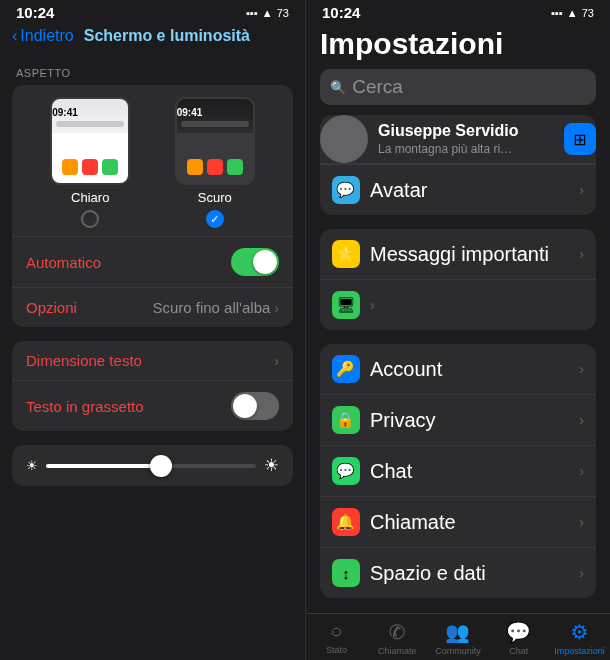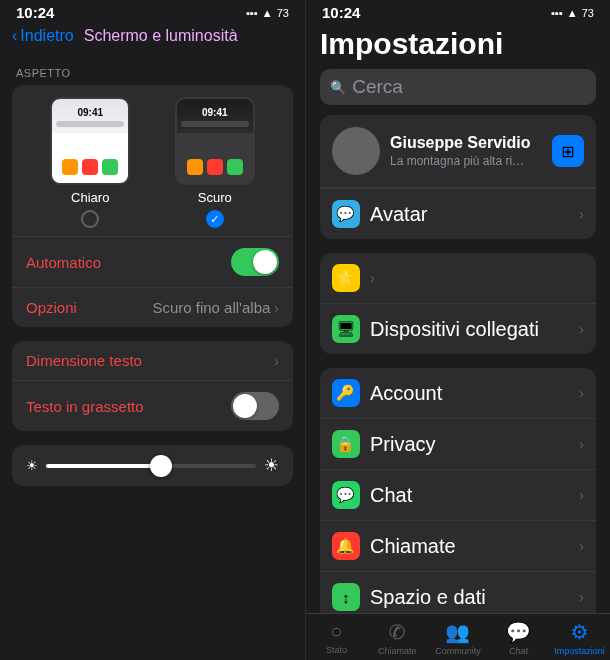--- a/index.html
+++ b/index.html
@@ -51,22 +51,22 @@
     .back-btn {
       color: #007aff;
       font-size: 16px;
       display: flex;
       align-items: center;
       gap: 3px;
       cursor: pointer;
     }
     .nav-title {
       font-size: 16px;
-      font-weight: 400;
-      color: #f0abfc;
+      font-weight: 700;
+      color: #7dd3fc;
       margin-left: 10px;
     }
 
     .left-content {
       flex: 1;
       overflow-y: auto;
       padding: 0 0 10px;
       scrollbar-width: none;
     }
     .left-content::-webkit-scrollbar { display: none; }
@@ -109,21 +109,21 @@
     .thumb-light {
       background: linear-gradient(180deg, #e5e5ea 0%, #f2f2f7 40%, #fff 40%);
     }
     .thumb-dark {
       background: linear-gradient(180deg, #1c1c1e 0%, #2c2c2e 40%, #3a3a3c 40%);
     }
     .thumb-time {
       position: absolute;
       top: 8px;
       left: 0; right: 0;
-      text-align: center;
+      text-align: left;
       font-size: 10px;
       font-weight: 700;
     }
     .thumb-light .thumb-time { color: #000; }
     .thumb-dark .thumb-time { color: #fff; }
     .thumb-bar {
       position: absolute;
       top: 22px;
       left: 4px; right: 4px;
       height: 6px;
@@ -302,21 +302,21 @@
 
     .profile-card {
       background: #2c2c2e;
       border-radius: 12px;
       margin: 0 14px 14px;
       overflow: hidden;
     }
     .profile-row {
       display: flex;
       align-items: center;
-      padding: 12px;
+      padding: 0;
       gap: 10px;
       border-bottom: 0.5px solid #3a3a3c;
     }
     .avatar-placeholder {
       width: 48px; height: 48px;
       border-radius: 50%;
       background: #636366;
       flex-shrink: 0;
     }
     .profile-info { flex: 1; }
@@ -526,25 +526,25 @@
       <div class="menu-row">
         <div class="menu-icon" style="background:#32ade6;">💬</div>
         <span class="menu-label">Avatar</span>
         <span class="chevron">›</span>
       </div>
     </div>
 
     <div class="section-card">
       <div class="menu-row">
         <div class="menu-icon" style="background:#ffcc00;">⭐</div>
+        <span class="menu-label">Messaggi importanti</span>
         <span class="chevron">›</span>
       </div>
       <div class="menu-row">
         <div class="menu-icon" style="background:#34c759;">🖥</div>
-        <span class="menu-label">Dispositivi collegati</span>
         <span class="chevron">›</span>
       </div>
     </div>
 
     <div class="section-card">
       <div class="menu-row">
         <div class="menu-icon" style="background:#007aff;">🔑</div>
         <span class="menu-label">Account</span>
         <span class="chevron">›</span>
       </div>

